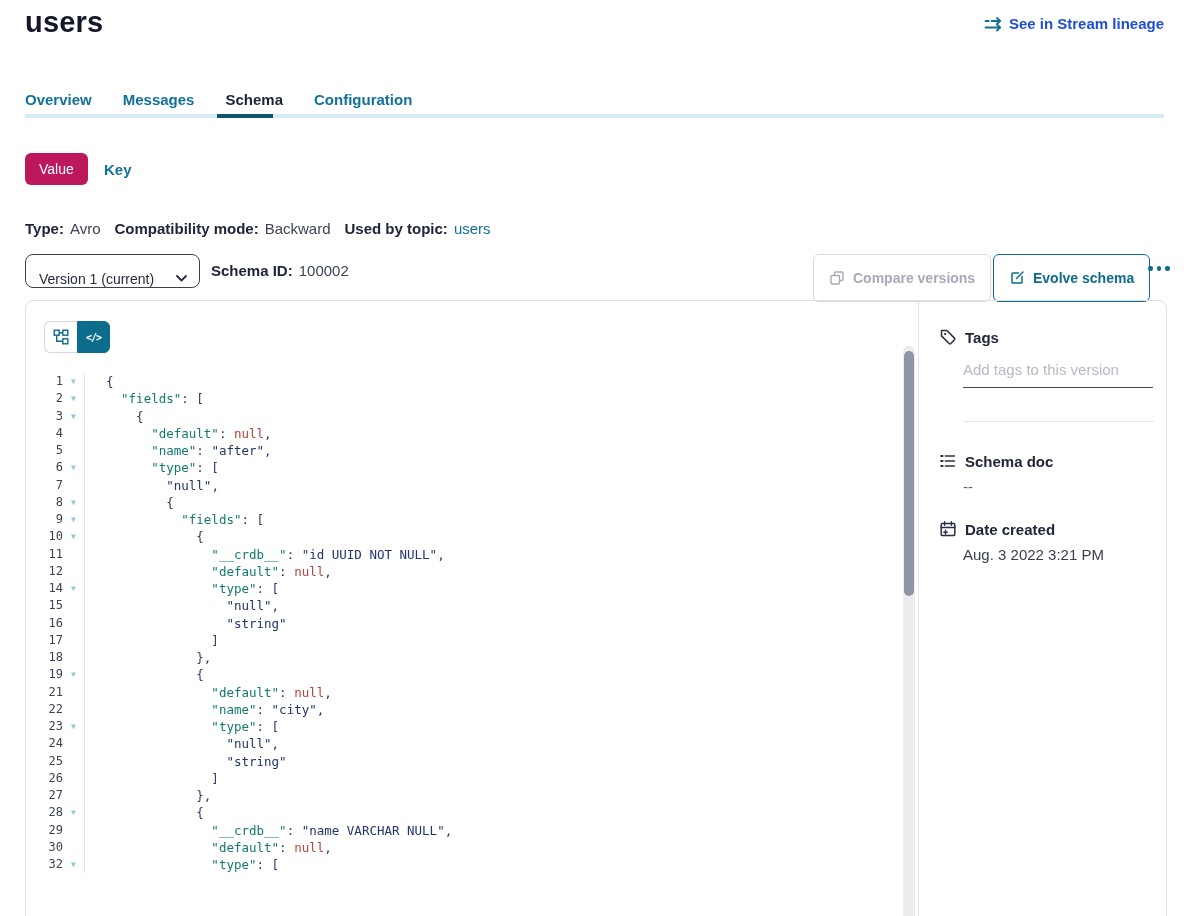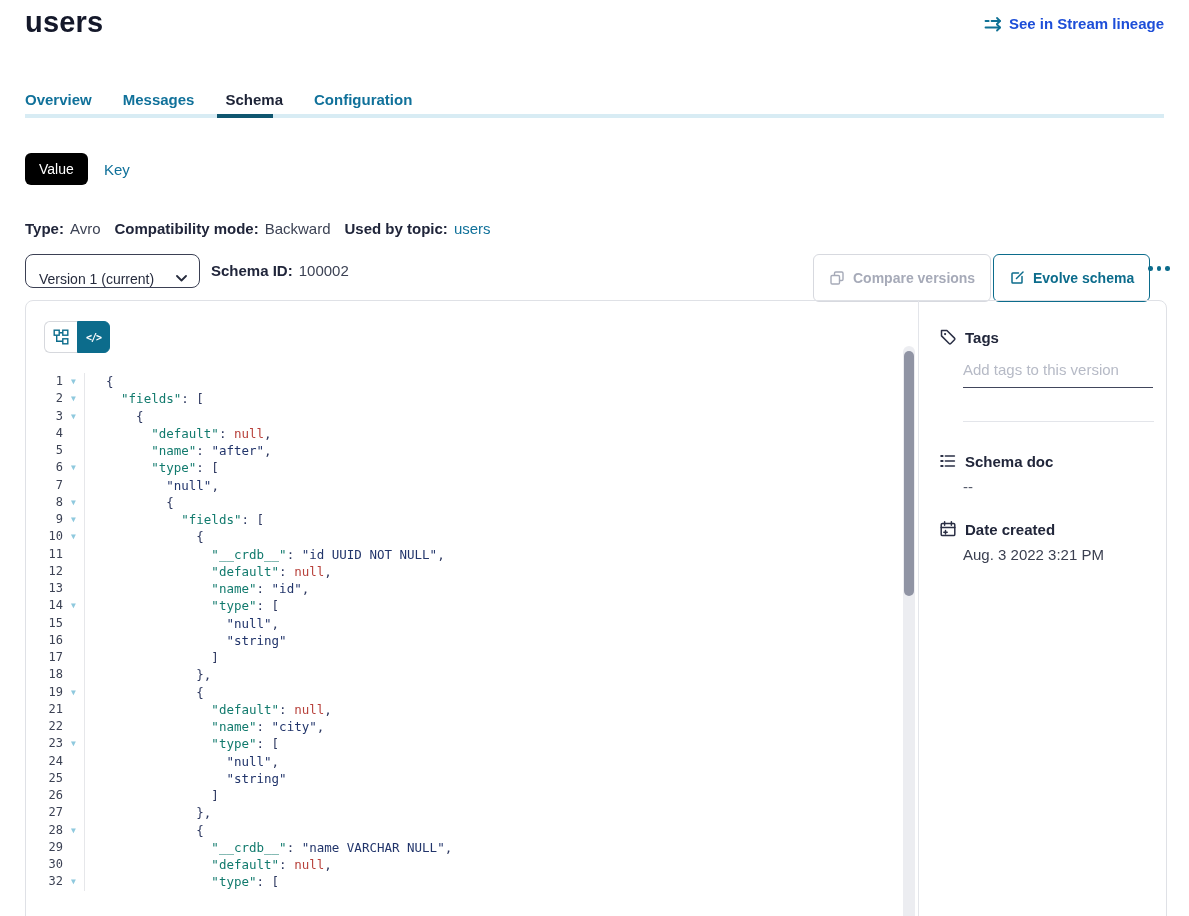--- a/index.html
+++ b/index.html
@@ -23,24 +23,24 @@
   }
   
   .tabs { position: absolute; left: 25px; top: 91px; display: flex; gap: 31px; font-size: 15px; font-weight: 600; }
   .tab { color: #10719a; cursor: pointer; }
   .tab.active { color: #1d2336; }
   .tab-track { position: absolute; left: 25px; top: 114px; width: 1139px; height: 4px; background: #d8ecf4; }
   .tab-indicator { position: absolute; left: 192px; top: 0; width: 56px; height: 4px; background: #10566f; }
   
   .value-btn {
     position: absolute; left: 25px; top: 153px; height: 32px; padding: 0 14px;
-    background: #000000; color: #fff; font-size: 14px; border: none; border-radius: 6px;
+    background: #be185d; color: #fff; font-size: 14px; border: none; border-radius: 6px;
     font-family: "Liberation Sans", sans-serif; cursor: pointer;
   }
-  .key-link { position: absolute; left: 104px; top: 161px; color: #10719a; font-size: 15px; font-weight: 400; cursor: pointer; }
+  .key-link { position: absolute; left: 104px; top: 161px; color: #10719a; font-size: 15px; font-weight: 700; cursor: pointer; }
   
   .meta-row { position: absolute; left: 25px; top: 220px; display: flex; gap: 14px; font-size: 15px; }
   .meta-group { display: flex; gap: 6px; align-items: baseline; }
   .meta-label { font-weight: 700; color: #20253a; }
   .meta-value { color: #3c4254; }
   .meta-link { color: #10719a; cursor: pointer; }
   
   .version-select {
     position: absolute; left: 25px; top: 254px; width: 175px; height: 34px;
     border: 1px solid #3b4054; border-radius: 8px; background: #fff;
@@ -200,21 +200,20 @@
         <div class="code-line"><span class="ln">3</span><span class="fold-col">▼</span><span class="line-text">    <span class="t-p">{</span></span></div>
         <div class="code-line"><span class="ln">4</span><span class="fold-col"></span><span class="line-text">      <span class="t-k">"default"</span><span class="t-p">: </span><span class="t-n">null</span><span class="t-p">,</span></span></div>
         <div class="code-line"><span class="ln">5</span><span class="fold-col"></span><span class="line-text">      <span class="t-k">"name"</span><span class="t-p">: </span><span class="t-s">"after"</span><span class="t-p">,</span></span></div>
         <div class="code-line"><span class="ln">6</span><span class="fold-col">▼</span><span class="line-text">      <span class="t-k">"type"</span><span class="t-p">: [</span></span></div>
         <div class="code-line"><span class="ln">7</span><span class="fold-col"></span><span class="line-text">        <span class="t-s">"null"</span><span class="t-p">,</span></span></div>
         <div class="code-line"><span class="ln">8</span><span class="fold-col">▼</span><span class="line-text">        <span class="t-p">{</span></span></div>
         <div class="code-line"><span class="ln">9</span><span class="fold-col">▼</span><span class="line-text">          <span class="t-k">"fields"</span><span class="t-p">: [</span></span></div>
         <div class="code-line"><span class="ln">10</span><span class="fold-col">▼</span><span class="line-text">            <span class="t-p">{</span></span></div>
         <div class="code-line"><span class="ln">11</span><span class="fold-col"></span><span class="line-text">              <span class="t-k">"__crdb__"</span><span class="t-p">: </span><span class="t-s">"id UUID NOT NULL"</span><span class="t-p">,</span></span></div>
         <div class="code-line"><span class="ln">12</span><span class="fold-col"></span><span class="line-text">              <span class="t-k">"default"</span><span class="t-p">: </span><span class="t-n">null</span><span class="t-p">,</span></span></div>
-        <div class="code-line"><span class="ln">13</span><span class="fold-col"></span><span class="line-text">              <span class="t-k">"name"</span><span class="t-p">: </span><span class="t-s">"id"</span><span class="t-p">,</span></span></div>
         <div class="code-line"><span class="ln">14</span><span class="fold-col">▼</span><span class="line-text">              <span class="t-k">"type"</span><span class="t-p">: [</span></span></div>
         <div class="code-line"><span class="ln">15</span><span class="fold-col"></span><span class="line-text">                <span class="t-s">"null"</span><span class="t-p">,</span></span></div>
         <div class="code-line"><span class="ln">16</span><span class="fold-col"></span><span class="line-text">                <span class="t-s">"string"</span></span></div>
         <div class="code-line"><span class="ln">17</span><span class="fold-col"></span><span class="line-text">              <span class="t-p">]</span></span></div>
         <div class="code-line"><span class="ln">18</span><span class="fold-col"></span><span class="line-text">            <span class="t-p">},</span></span></div>
         <div class="code-line"><span class="ln">19</span><span class="fold-col">▼</span><span class="line-text">            <span class="t-p">{</span></span></div>
         <div class="code-line"><span class="ln">21</span><span class="fold-col"></span><span class="line-text">              <span class="t-k">"default"</span><span class="t-p">: </span><span class="t-n">null</span><span class="t-p">,</span></span></div>
         <div class="code-line"><span class="ln">22</span><span class="fold-col"></span><span class="line-text">              <span class="t-k">"name"</span><span class="t-p">: </span><span class="t-s">"city"</span><span class="t-p">,</span></span></div>
         <div class="code-line"><span class="ln">23</span><span class="fold-col">▼</span><span class="line-text">              <span class="t-k">"type"</span><span class="t-p">: [</span></span></div>
         <div class="code-line"><span class="ln">24</span><span class="fold-col"></span><span class="line-text">                <span class="t-s">"null"</span><span class="t-p">,</span></span></div>

